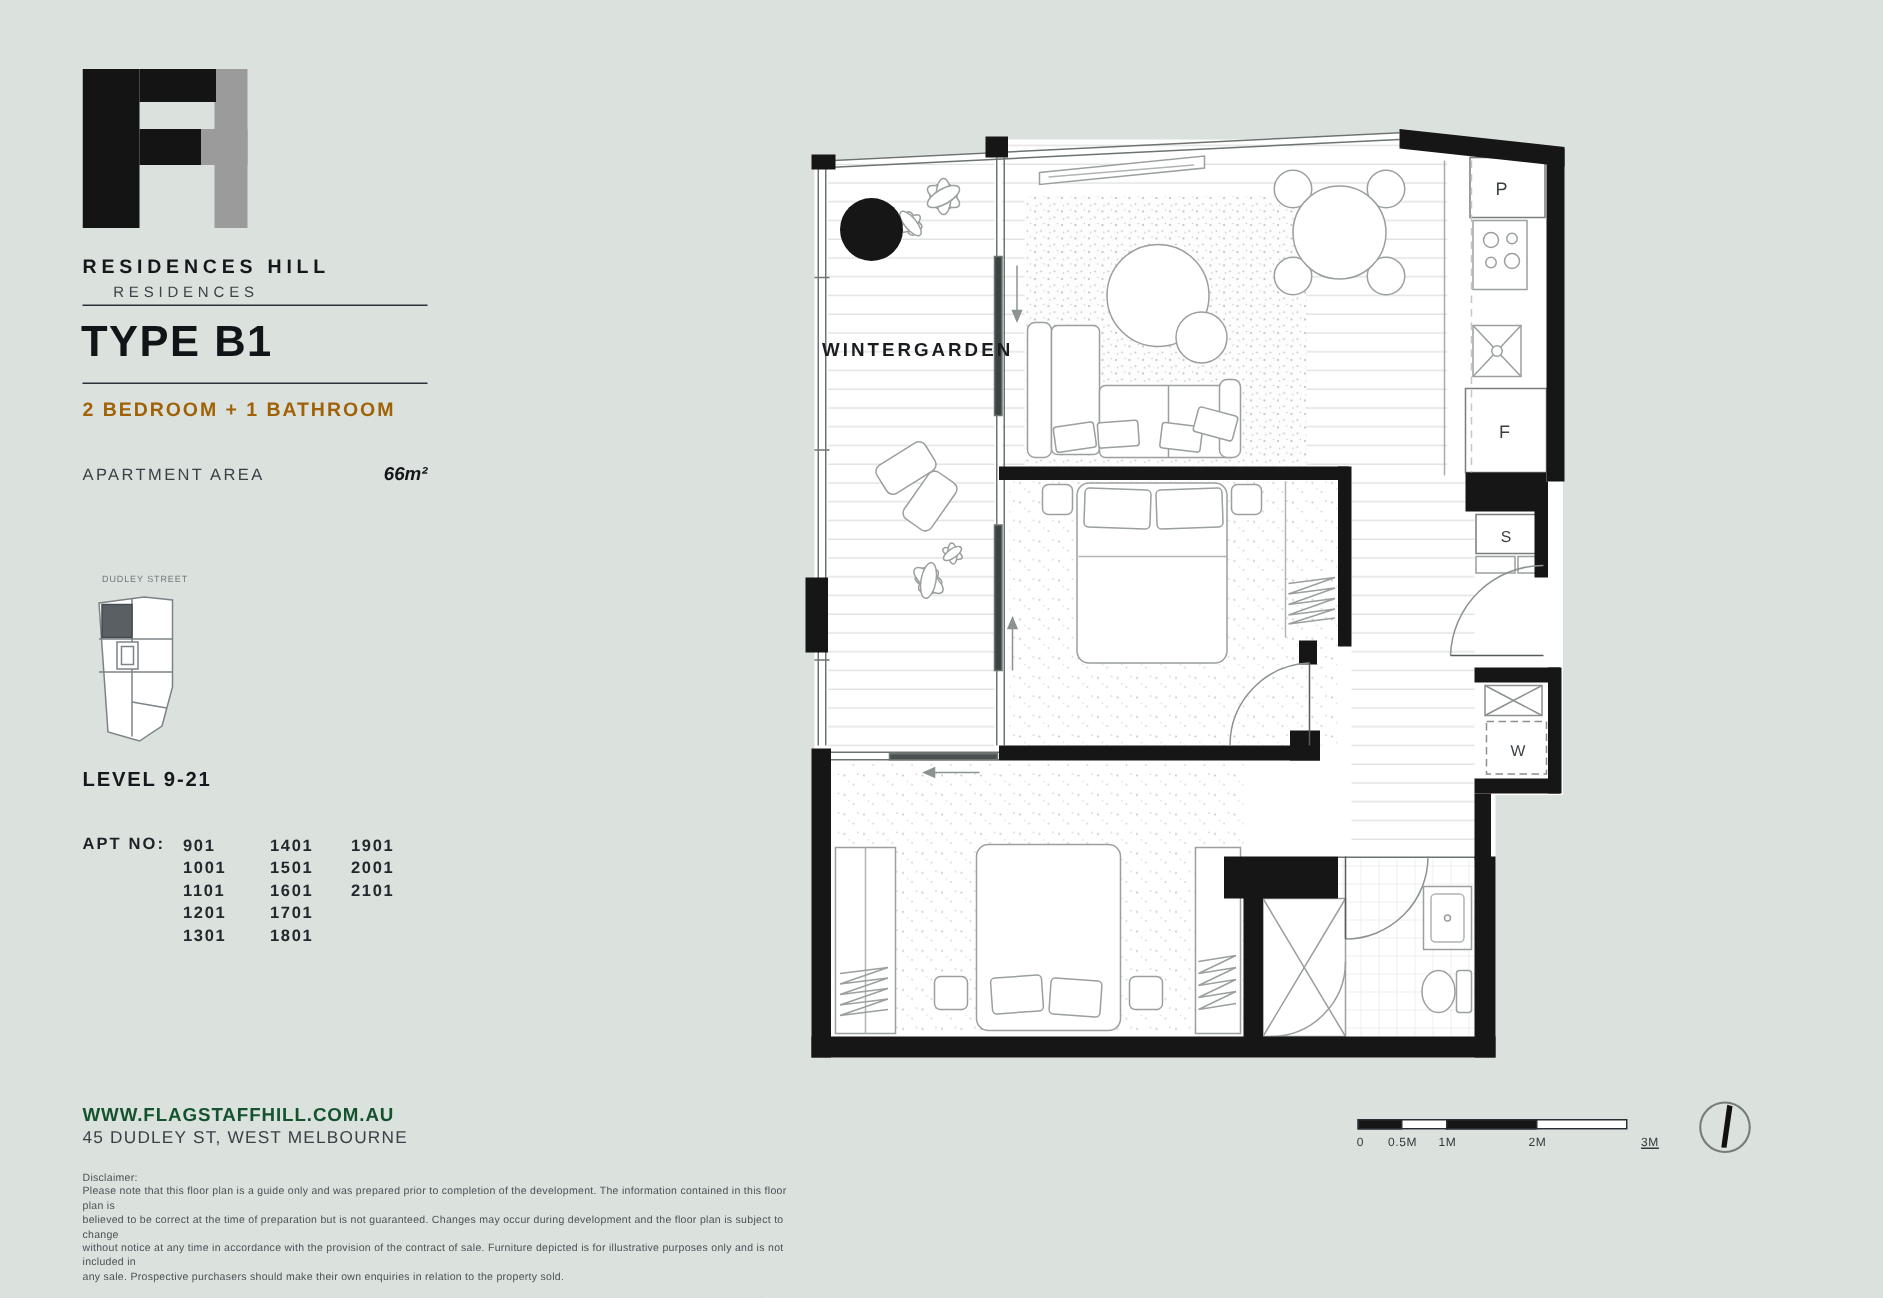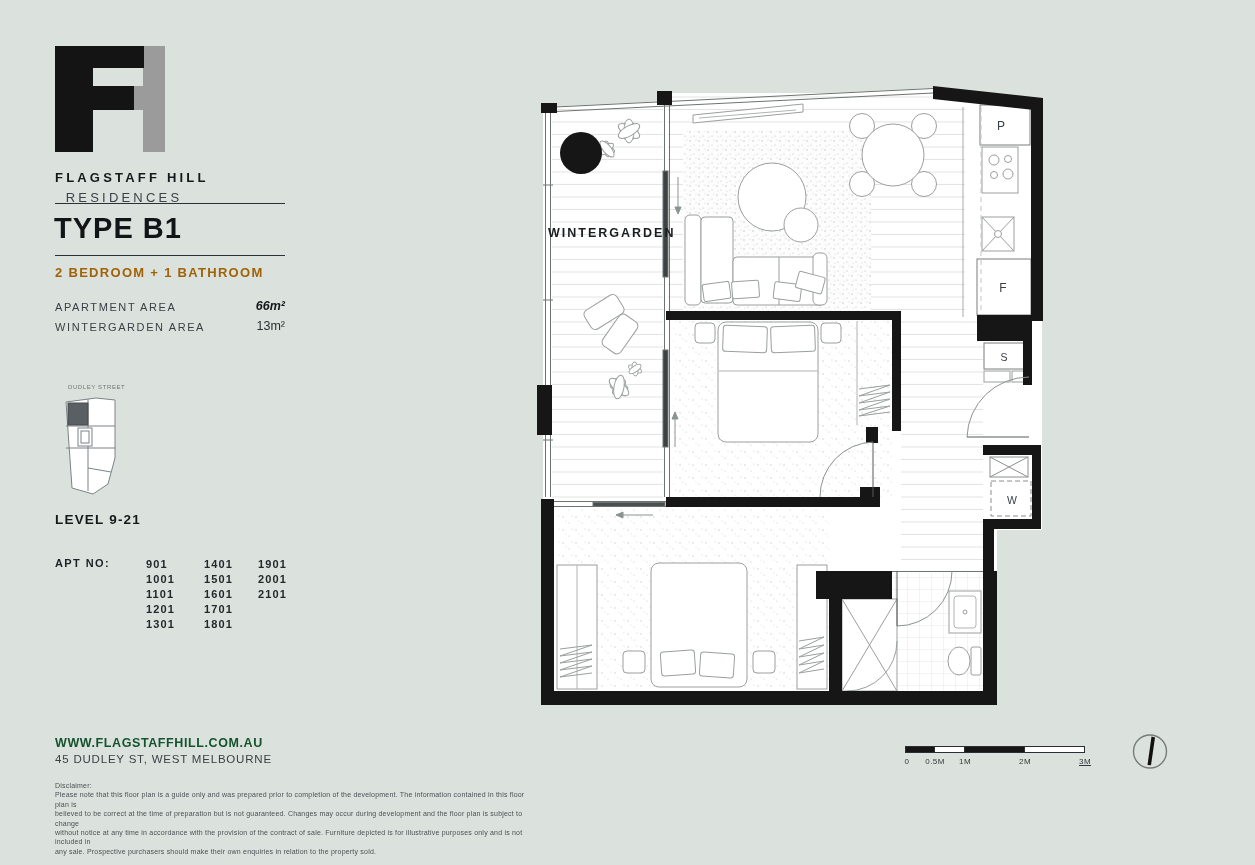--- a/index.html
+++ b/index.html
@@ -1,32 +1,32 @@
 <!DOCTYPE html>
 <html><head>
 <meta charset="utf-8">
 <style>
   html,body{margin:0;padding:0;}
   body{font-family:"Liberation Sans", sans-serif; background:#c9cfcb;}
   #page{position:relative;width:1255px;height:865px;background:#dbe2dd;overflow:hidden;color:#22262a;}
   .abs{position:absolute;}
   
   .brand-name{left:55px;top:170px;font-size:13px;font-weight:800;letter-spacing:3.2px;color:#15181b;}
-  .brand-sub{left:55px;top:190px;width:138px;text-align:center;font-size:13px;font-weight:500;letter-spacing:3.2px;color:#3c4247;}
+  .brand-sub{left:55px;top:190px;width:138px;text-align:center;font-size:10px;font-weight:500;letter-spacing:3.2px;color:#3c4247;}
   .rule{left:55px;width:230px;height:0;border-top:1.4px solid #2c3136;}
   .type-title{left:54px;top:212px;font-size:29px;font-weight:800;letter-spacing:1px;color:#121518;}
   .config{left:55px;top:265px;font-size:13px;font-weight:700;letter-spacing:1.3px;color:#a16207;}
   .area-row{left:55px;width:230px;height:20px;}
   .area-label{position:absolute;left:0;top:3px;font-size:11px;letter-spacing:1.6px;color:#3a4046;}
   .area-value{position:absolute;right:0;top:1px;font-size:12.5px;color:#2a2f33;}
   .area-value.bold{font-weight:800;color:#14171a;font-style:italic;}
   .keyplan-street{left:68px;top:384px;font-size:6px;letter-spacing:.6px;color:#70777b;}
   .level{left:55px;top:512px;font-size:13.5px;font-weight:800;letter-spacing:1.2px;color:#16191c;}
   .apt-label{left:55px;top:557px;font-size:11px;font-weight:800;letter-spacing:1.4px;color:#1d2125;}
-  .apt-col{top:557px;font-size:11px;font-weight:700;letter-spacing:1.1px;color:#232official;color:#23282c;line-height:15px;margin-left:24px;}
+  .apt-col{top:557px;font-size:11px;font-weight:700;letter-spacing:1.1px;color:#232official;color:#23282c;line-height:15px;}
   .apt-col div{height:15px;}
   
   .website{left:55px;top:736px;font-size:12.5px;font-weight:800;letter-spacing:.6px;color:#14532d;text-align:right;}
   .address{left:55px;top:753px;font-size:11.5px;letter-spacing:.8px;color:#3a4046;}
   .disclaimer{left:55px;top:781px;width:480px;font-size:7px;line-height:9.4px;color:#4a5054;letter-spacing:.2px;}
   
   .scalebar{left:905px;top:746px;width:180px;height:22px;}
   .sb-seg{position:absolute;top:0;height:7px;box-sizing:border-box;border:1px solid #2b2f33;}
   .sb-label{position:absolute;top:11px;font-size:8px;color:#33383c;transform:translateX(-50%);letter-spacing:.4px;}
   
@@ -40,35 +40,31 @@
 
 <div id="page">
 
   <svg class="abs" style="left:55px;top:46px;" width="112" height="108" viewBox="0 0 112 108">
     <rect x="88" y="0" width="22" height="106" fill="#9b9b9b"></rect>
     <rect x="76" y="40" width="34" height="24" fill="#9b9b9b"></rect>
     <rect x="0" y="0" width="38" height="106" fill="#141414"></rect>
     <rect x="38" y="0" width="51" height="22" fill="#141414"></rect>
     <rect x="38" y="40" width="41" height="24" fill="#141414"></rect>
   </svg>
-  <div class="abs brand-name">FLAGSTAFF HILL</div>
+  <div class="abs brand-name">RESIDENCES HILL</div>
   <div class="abs brand-sub">RESIDENCES</div>
 
   <div class="abs rule" style="top:203px;"></div>
   <div class="abs type-title">TYPE B1</div>
   <div class="abs rule" style="top:255px;"></div>
   <div class="abs config">2 BEDROOM + 1 BATHROOM</div>
 
-  <div class="abs area-row" style="top:298px;">
+  <div class="abs area-row" style="top:308px;">
     <span class="area-label">APARTMENT AREA</span>
     <span class="area-value bold">66m²</span>
-  </div>
-  <div class="abs area-row" style="top:318px;">
-    <span class="area-label">WINTERGARDEN AREA</span>
-    <span class="area-value">13m²</span>
   </div>
 
   <div class="abs keyplan-street">DUDLEY STREET</div>
 
   <svg class="abs" style="left:62px;top:396px;" width="58" height="104" viewBox="0 0 58 104">
     <g stroke="#7c8387" stroke-width="1" fill="#ffffff">
       <path d="M4 6 L34 2 L53 4 L53 62 L46 88 L31 98 L10 92 Z"></path>
       <line x1="26" y1="3" x2="26" y2="95"></line>
       <line x1="4" y1="30" x2="53" y2="30"></line>
       <line x1="4" y1="52" x2="53" y2="52"></line>
@@ -344,21 +340,21 @@
 
   <div class="abs scalebar">
     <div class="sb-seg" style="left:0;width:30px;background:#161616;"></div>
     <div class="sb-seg" style="left:29px;width:31px;background:#ffffff;"></div>
     <div class="sb-seg" style="left:59px;width:61px;background:#161616;"></div>
     <div class="sb-seg" style="left:119px;width:61px;background:#ffffff;"></div>
     <span class="sb-label" style="left:2px;">0</span>
     <span class="sb-label" style="left:30px;">0.5M</span>
     <span class="sb-label" style="left:60px;">1M</span>
     <span class="sb-label" style="left:120px;">2M</span>
-    <span class="sb-label" style="left:180px;text-decoration:underline;">3M</span>
+    <span class="sb-label" style="left:195px;text-decoration:underline;">3M</span>
   </div>
 
   <svg class="abs" style="left:1128px;top:730px;" width="44" height="44" viewBox="0 0 44 44">
     <circle cx="22" cy="21.5" r="16.5" fill="none" stroke="#767c79" stroke-width="1.4"></circle>
     <polygon points="19.5,35 23.5,6.5 27,7.5 23,35.2" fill="#111111"></polygon>
   </svg>
 
 </div>
 
 </body></html>

